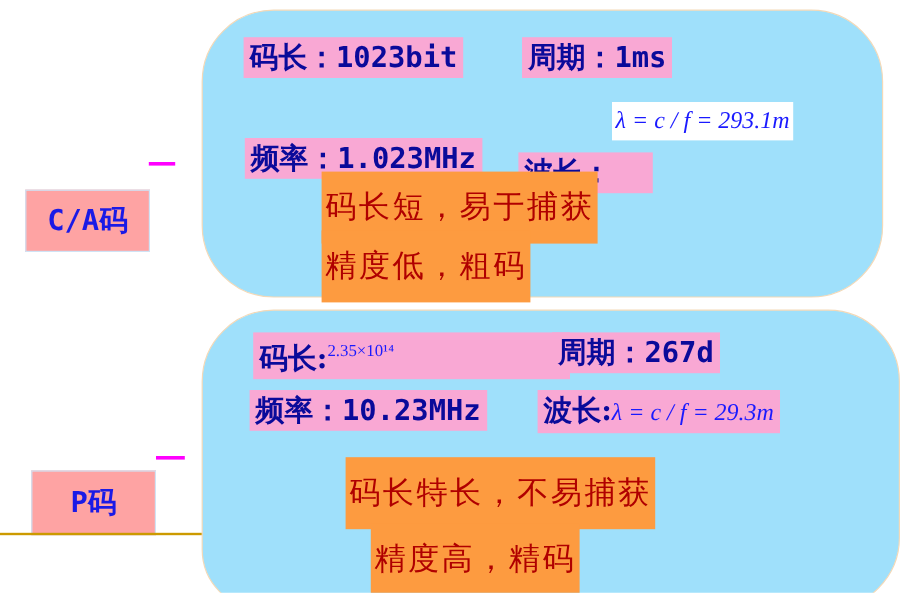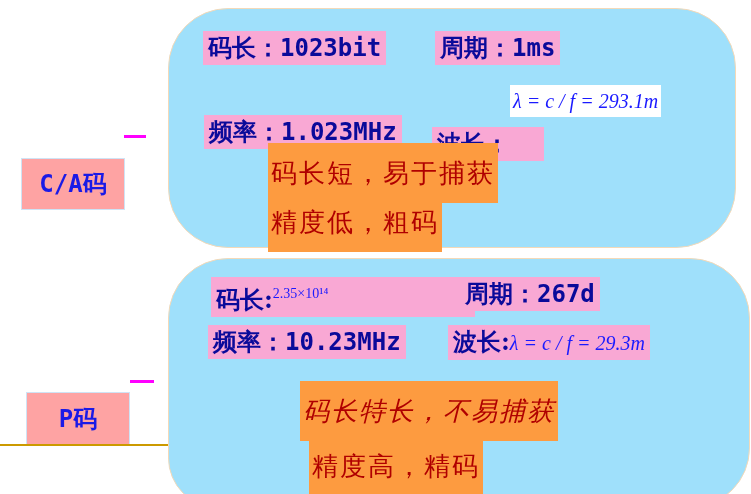--- a/index.html
+++ b/index.html
@@ -94,14 +94,14 @@
 <div class="hl" style="left:460px;top:277px;">
   <span>周期：</span><span class="mono">267d</span>
 </div>
 <div class="hl" style="left:208px;top:325px;">
   <span>频率：</span><span class="mono">10.23MHz</span>
 </div>
 <div class="hl" style="left:448px;top:325px;">
   <span>波长:</span><span class="formula">λ = c / f = 29.3m</span>
 </div>
 
-<div class="note" style="left:300px;top:381px;font-style:italic;">码长特长，不易捕获</div>
+<div class="note" style="left:288px;top:381px;">码长特长，不易捕获</div>
 <div class="note" style="left:309px;top:436px;">精度高，精码</div>
 
 </body></html>

